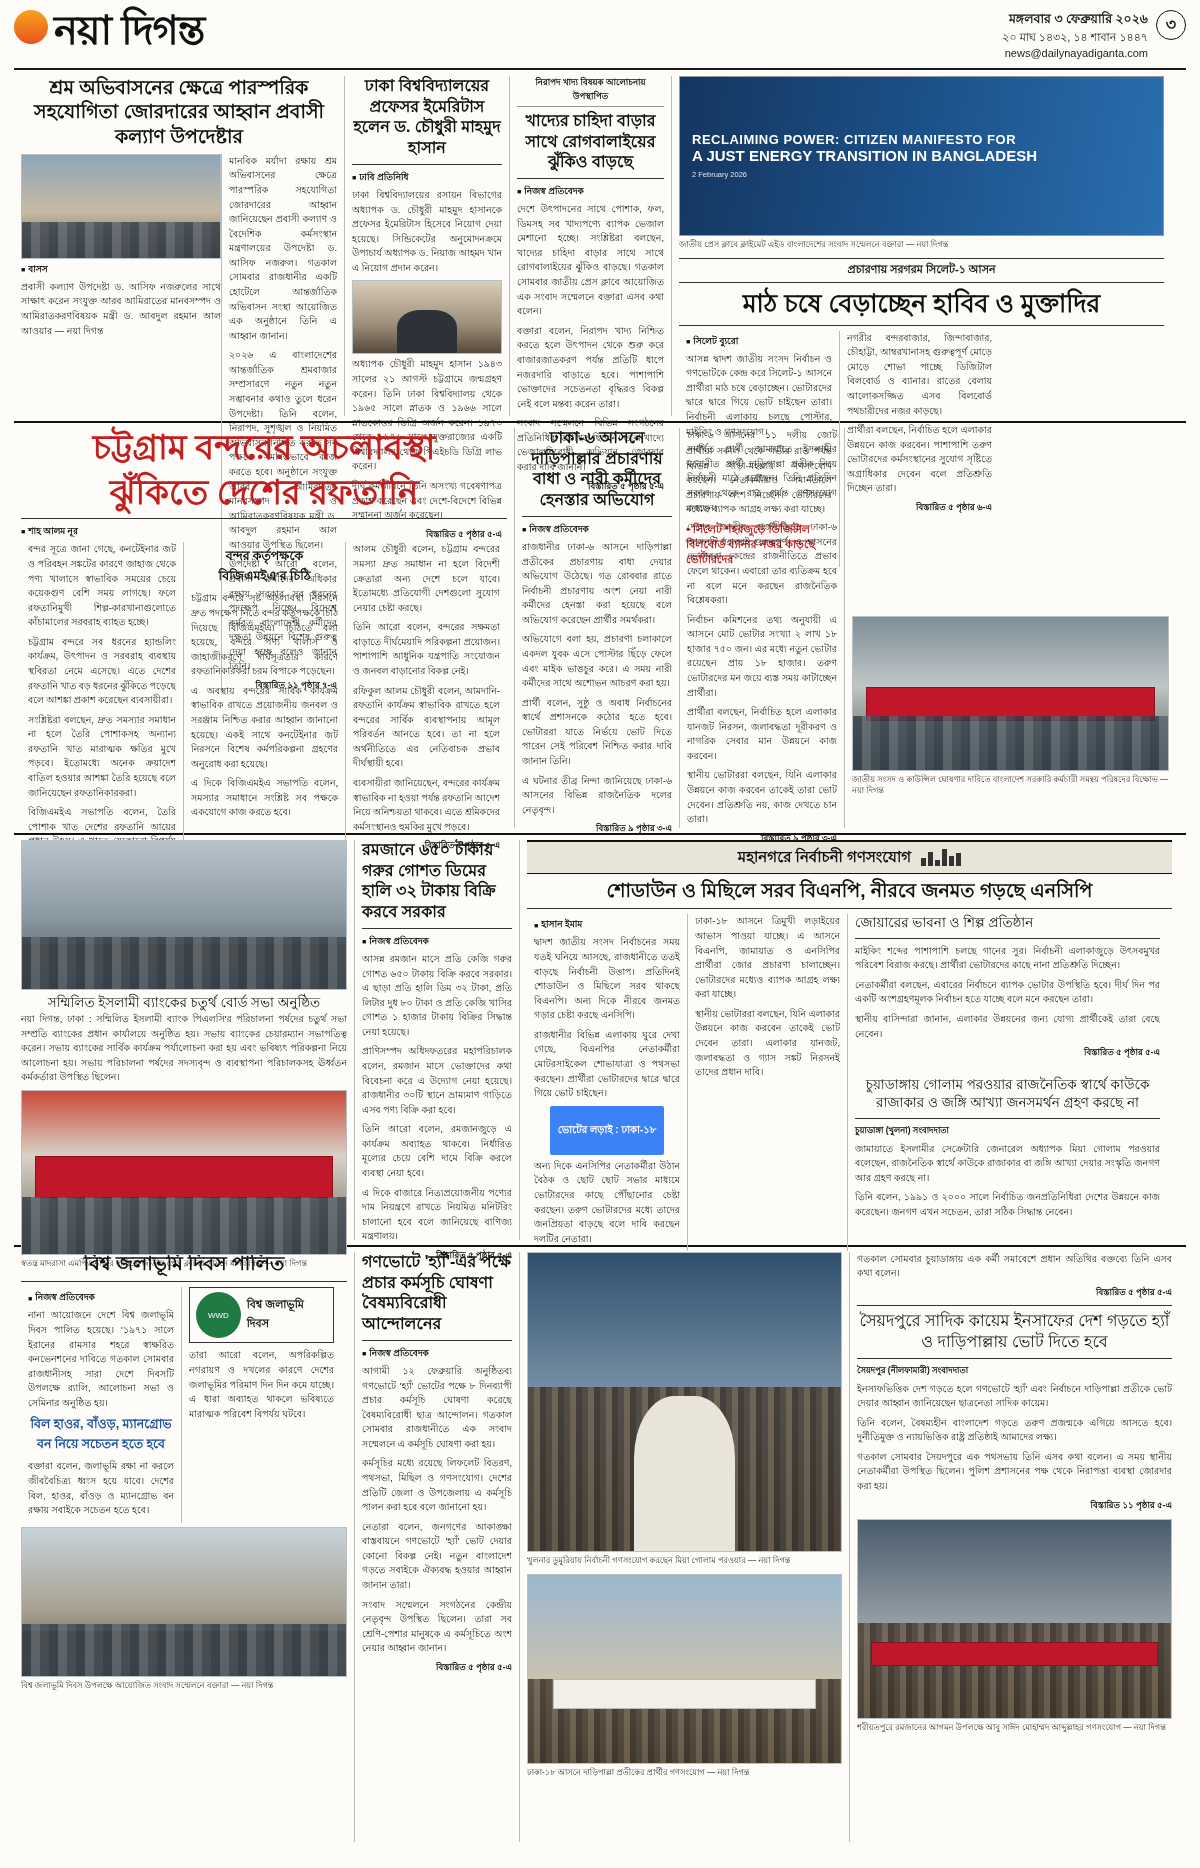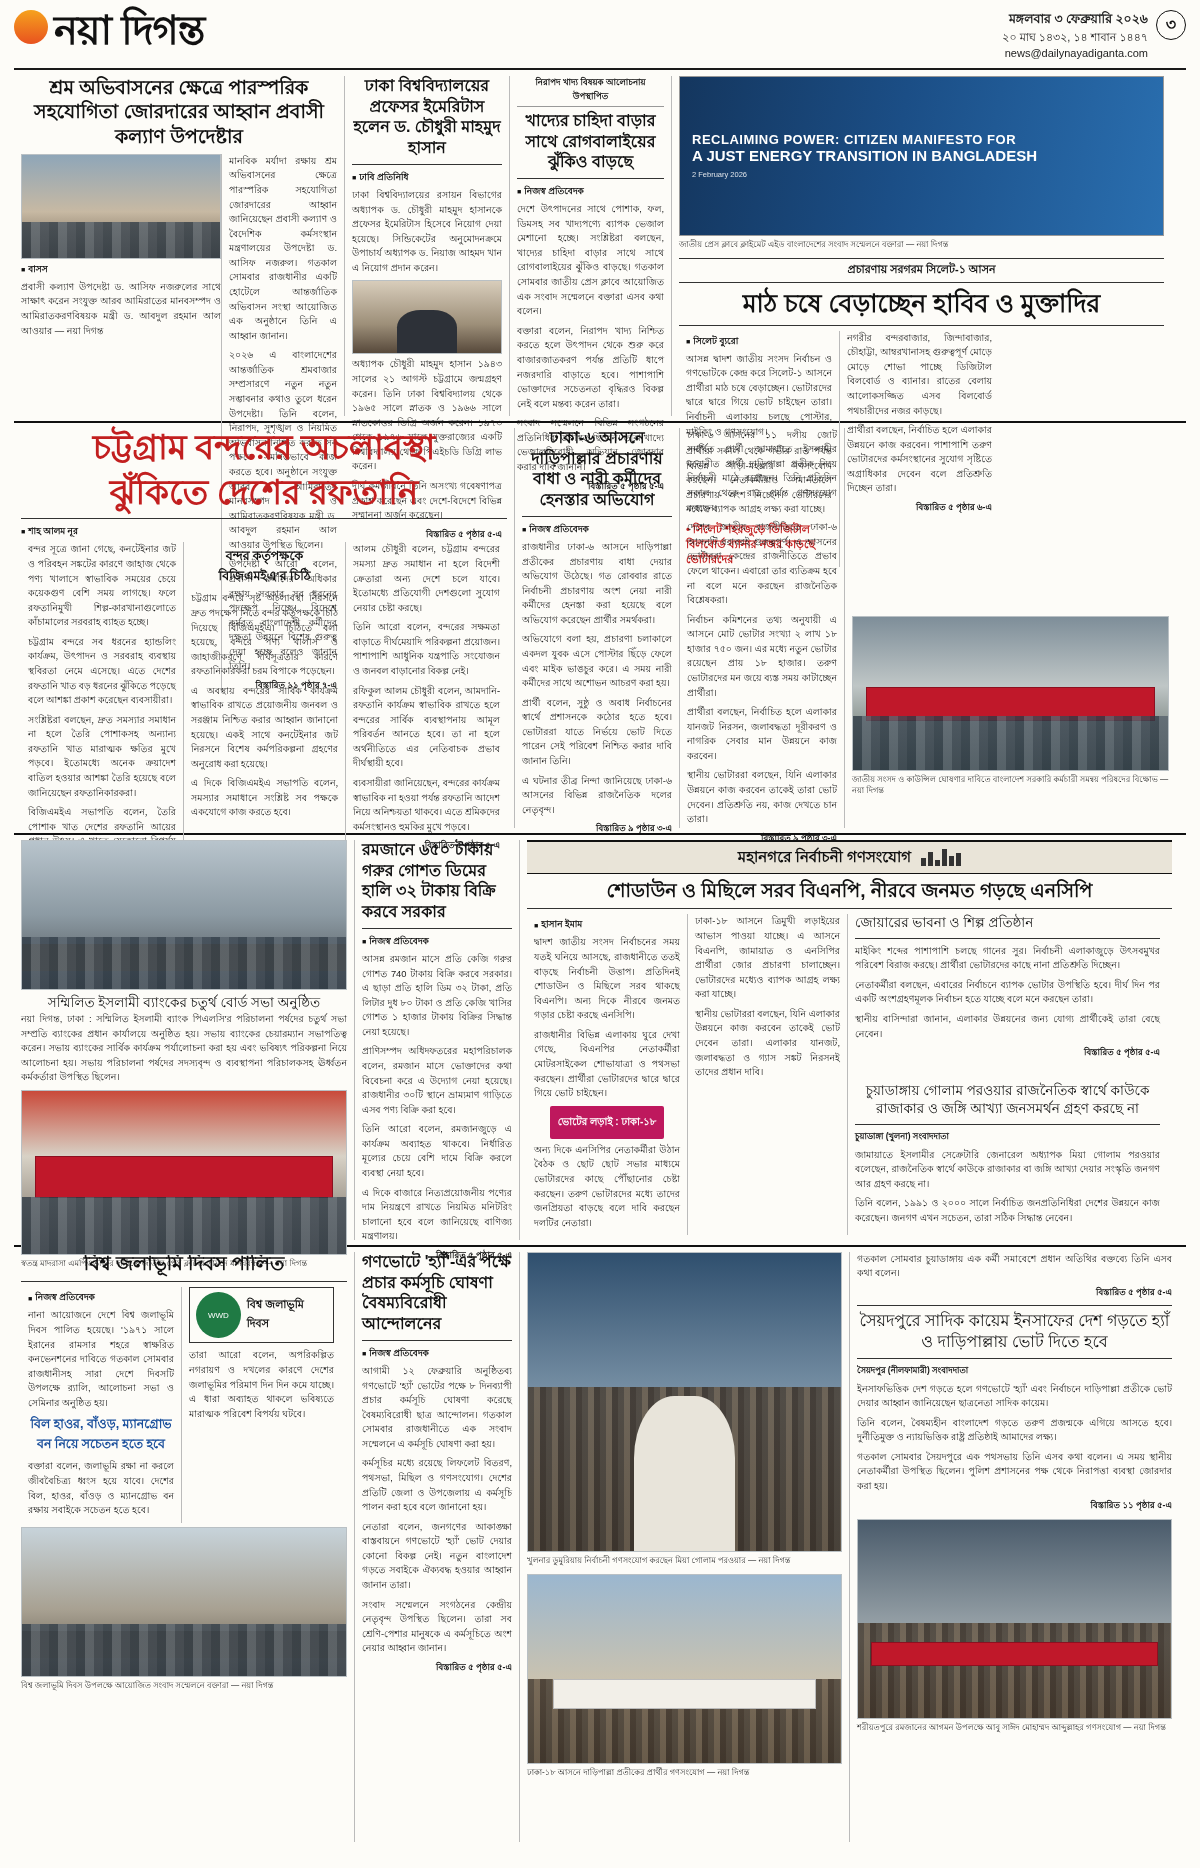--- a/index.html
+++ b/index.html
@@ -70,21 +70,21 @@
 
   .kicker { text-align:center; font-size:11px; font-weight:bold; border-top:1px solid #333; border-bottom:1px solid #333; padding:2px 0; margin:6px 0 5px; }
   .section-band { background:#e9e4d8; border-top:2px solid #111; border-bottom:1px solid #111; display:flex; align-items:center; justify-content:center; gap:10px; padding:3px 6px; }
   .section-band .t { font-size:15px; font-weight:bold; }
   .skyline { display:flex; align-items:flex-end; gap:2px; height:18px;}
   .skyline i { display:block; width:5px; background:#333; }
   .box-rule { border:1px solid #333; padding:4px 6px; }
 
   .sub-h { font-size:12.5px; font-weight:bold; text-align:center; margin:5px 0 4px; }
   .tiny-byline { font-size:8.4px; font-weight:bold; margin:2px 0 4px; }
-  .tag-red { display:inline-block; background:#be185d; color:#fff; font-size:10px; font-weight:bold; padding:8px 8px; border-radius:2px;}
+  .tag-red { display:inline-block; background:#3b82f6; color:#fff; font-size:10px; font-weight:bold; padding:16px 8px; border-radius:2px;}
   .tag-line { text-align:center; margin:4px 0; }
   .bullet-head { font-size:11px; font-weight:bold; color:#c21f1f; line-height:1.35; }
   .bullet-head:before { content:"\2022"; margin-right:3px; }
   .logo-mark { width:46px; height:46px; border-radius:50%; background:#1f7a44; color:#fff; display:flex; align-items:center; justify-content:center; font-size:8px; text-align:center; }
 </style>
 </head>
 <body>
 
 <div class="page">
 
@@ -251,21 +251,21 @@
         <div class="banner-red" style="top:40%; height:26%;"></div>
         <div class="people"></div>
       </div>
       <p class="caption">স্বতন্ত্র মাদরাসা এমপিওভুক্তির দাবিতে জাতীয় প্রেস ক্লাবের সামনে মানববন্ধন — নয়া দিগন্ত</p>
     </div>
 
     <div class="cell col-rule" style="width:165px;">
       <h2 class="hl-md hl-left">রমজানে ৬৫০ টাকায় গরুর গোশত ডিমের হালি ৩২ টাকায় বিক্রি করবে সরকার</h2>
       <div class="rule-h"></div>
       <div class="byline">নিজস্ব প্রতিবেদক</div>
-      <p class="body">আসন্ন রমজান মাসে প্রতি কেজি গরুর গোশত 740 টাকায় বিক্রি করবে সরকার। এ ছাড়া প্রতি হালি ডিম ৩২ টাকা, প্রতি লিটার দুধ ৮০ টাকা ও প্রতি কেজি খাসির গোশত ১ হাজার টাকায় বিক্রির সিদ্ধান্ত নেয়া হয়েছে।</p>
+      <p class="body">আসন্ন রমজান মাসে প্রতি কেজি গরুর গোশত ৬৫০ টাকায় বিক্রি করবে সরকার। এ ছাড়া প্রতি হালি ডিম ৩২ টাকা, প্রতি লিটার দুধ ৮০ টাকা ও প্রতি কেজি খাসির গোশত ১ হাজার টাকায় বিক্রির সিদ্ধান্ত নেয়া হয়েছে।</p>
       <p class="body">প্রাণিসম্পদ অধিদফতরের মহাপরিচালক বলেন, রমজান মাসে ভোক্তাদের কথা বিবেচনা করে এ উদ্যোগ নেয়া হয়েছে। রাজধানীর ৩০টি স্থানে ভ্রাম্যমাণ গাড়িতে এসব পণ্য বিক্রি করা হবে।</p>
       <p class="body">তিনি আরো বলেন, রমজানজুড়ে এ কার্যক্রম অব্যাহত থাকবে। নির্ধারিত মূল্যের চেয়ে বেশি দামে বিক্রি করলে ব্যবস্থা নেয়া হবে।</p>
       <p class="body">এ দিকে বাজারে নিত্যপ্রয়োজনীয় পণ্যের দাম নিয়ন্ত্রণে রাখতে নিয়মিত মনিটরিং চালানো হবে বলে জানিয়েছে বাণিজ্য মন্ত্রণালয়।</p>
       <div class="jump">বিস্তারিত ৫ পৃষ্ঠার ৫-এ</div>
     </div>
 
     <div class="cell col-rule" style="width:660px;">
       <div class="section-band">
         <span class="t">মহানগরে নির্বাচনী গণসংযোগ</span>
         <span class="skyline">
@@ -291,21 +291,21 @@
           <p class="body">ঢাকা-১৮ আসনে ত্রিমুখী লড়াইয়ের আভাস পাওয়া যাচ্ছে। এ আসনে বিএনপি, জামায়াত ও এনসিপির প্রার্থীরা জোর প্রচারণা চালাচ্ছেন। ভোটারদের মধ্যেও ব্যাপক আগ্রহ লক্ষ্য করা যাচ্ছে।</p>
           <p class="body">স্থানীয় ভোটাররা বলছেন, যিনি এলাকার উন্নয়নে কাজ করবেন তাকেই ভোট দেবেন তারা। এলাকার যানজট, জলাবদ্ধতা ও গ্যাস সঙ্কট নিরসনই তাদের প্রধান দাবি।</p>
         </div>
         <div style="width:320px;" class="cell col-rule">
           <div class="hl-sm hl-left">জোয়ারের ভাবনা ও শিল্প প্রতিষ্ঠান</div>
           <div class="rule-h"></div>
           <p class="body">মাইকিং শব্দের পাশাপাশি চলছে গানের সুর। নির্বাচনী এলাকাজুড়ে উৎসবমুখর পরিবেশ বিরাজ করছে। প্রার্থীরা ভোটারদের কাছে নানা প্রতিশ্রুতি দিচ্ছেন।</p>
           <p class="body">নেতাকর্মীরা বলছেন, এবারের নির্বাচনে ব্যাপক ভোটার উপস্থিতি হবে। দীর্ঘ দিন পর একটি অংশগ্রহণমূলক নির্বাচন হতে যাচ্ছে বলে মনে করছেন তারা।</p>
           <p class="body">স্থানীয় বাসিন্দারা জানান, এলাকার উন্নয়নের জন্য যোগ্য প্রার্থীকেই তারা বেছে নেবেন।</p>
           <div class="jump">বিস্তারিত ৫ পৃষ্ঠার ৫-এ</div>
-          <div class="hl-sm" style="margin-top:22px;">চুয়াডাঙ্গায় গোলাম পরওয়ার রাজনৈতিক স্বার্থে কাউকে রাজাকার ও জঙ্গি আখ্যা জনসমর্থন গ্রহণ করছে না</div>
+          <div class="hl-sm" style="margin-top:16px;">চুয়াডাঙ্গায় গোলাম পরওয়ার রাজনৈতিক স্বার্থে কাউকে রাজাকার ও জঙ্গি আখ্যা জনসমর্থন গ্রহণ করছে না</div>
           <div class="rule-h"></div>
           <div class="tiny-byline">চুয়াডাঙ্গা (খুলনা) সংবাদদাতা</div>
           <p class="body">জামায়াতে ইসলামীর সেক্রেটারি জেনারেল অধ্যাপক মিয়া গোলাম পরওয়ার বলেছেন, রাজনৈতিক স্বার্থে কাউকে রাজাকার বা জঙ্গি আখ্যা দেয়ার সংস্কৃতি জনগণ আর গ্রহণ করছে না।</p>
           <p class="body">তিনি বলেন, ১৯৯১ ও ২০০০ সালে নির্বাচিত জনপ্রতিনিধিরা দেশের উন্নয়নে কাজ করেছেন। জনগণ এখন সচেতন, তারা সঠিক সিদ্ধান্ত নেবেন।</p>
         </div>
       </div>
     </div>
   </div>
 
   <div class="rule-h thick"></div>

